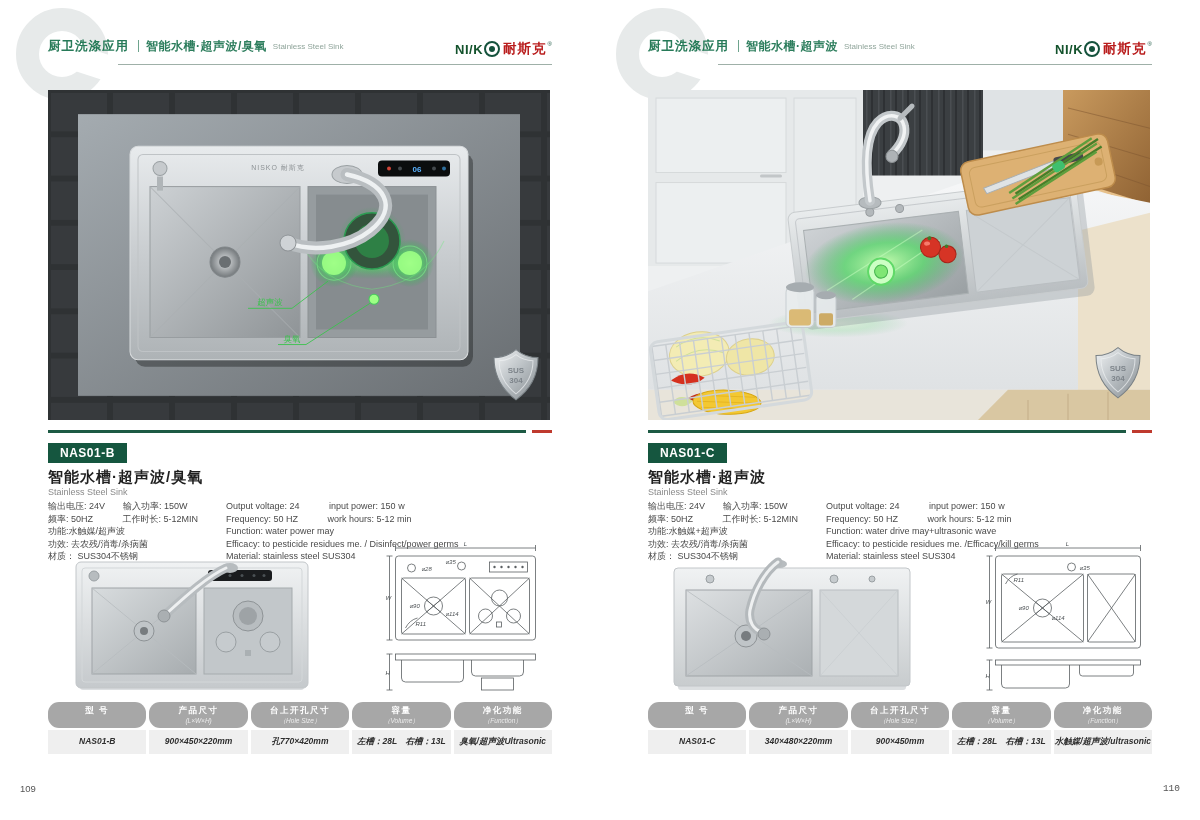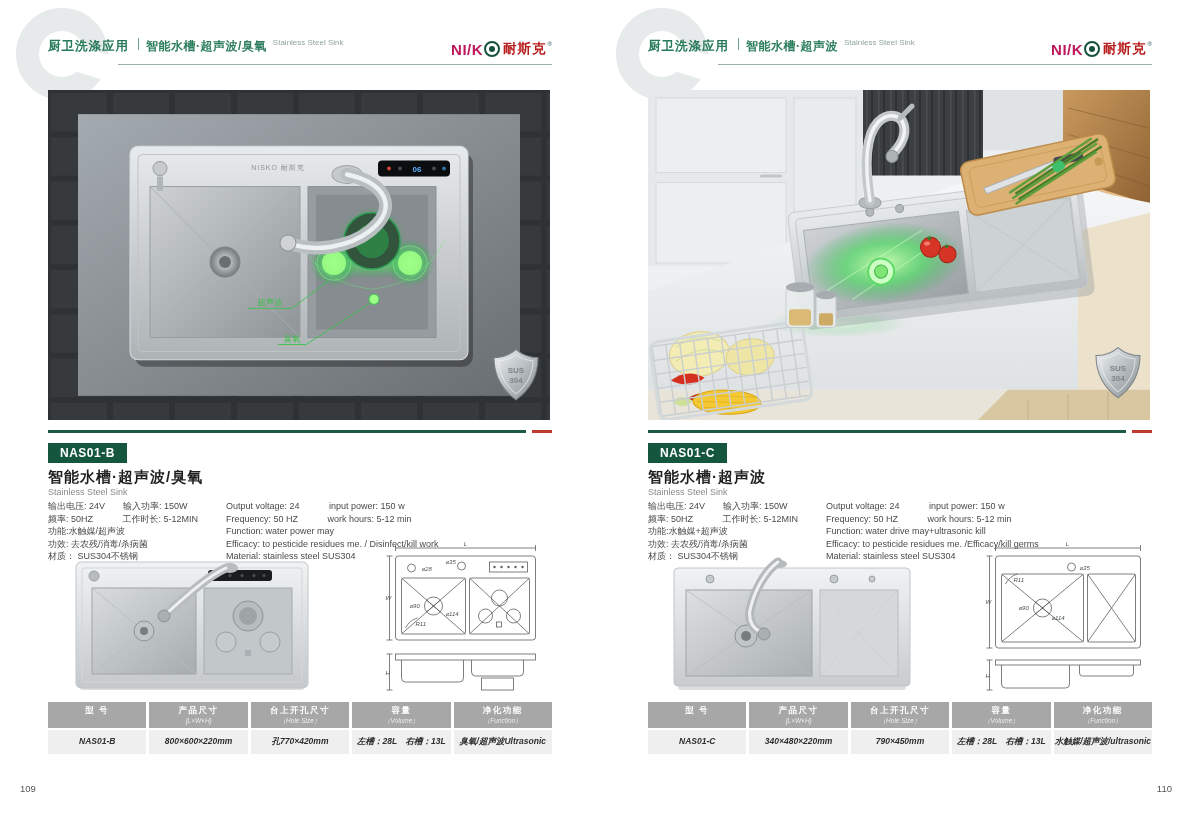--- a/index.html
+++ b/index.html
@@ -4,27 +4,27 @@
 <style>
   html,body{margin:0;padding:0;background:#fff;}
   body{font-family:"Liberation Sans","DejaVu Sans",sans-serif;-webkit-font-smoothing:antialiased;}
   .sheet{position:relative;width:1200px;height:820px;background:#ffffff;overflow:hidden;}
   .page{position:absolute;top:0;width:600px;height:820px;}
   #page-left{left:0;} #page-right{left:600px;}
 
   
   .c-mark{position:absolute;top:8px;left:16px;width:92px;height:92px;border:23px solid #e7eaea;border-radius:50%;box-sizing:border-box;}
   .c-mark::after{content:"";position:absolute;right:-24px;top:19px;width:34px;height:26px;background:#fff;transform:rotate(18deg);}
-  .hdr{position:absolute;top:38px;left:48px;right:150px;display:flex;align-items:flex-start;white-space:nowrap;z-index:2;}
+  .hdr{position:absolute;top:38px;left:48px;right:150px;display:flex;align-items:center;white-space:nowrap;z-index:2;}
   .hdr .cat{font-size:12.5px;font-weight:bold;color:#267a58;letter-spacing:1px;}
   .hdr .vline{width:1px;height:12px;background:#6ea48d;margin:0 7px 1px 9px;}
   .hdr .line{font-size:12px;font-weight:bold;color:#2c7d5c;letter-spacing:.5px;}
   .hdr .en{font-size:8px;color:#90a59b;margin-left:6px;padding-bottom:1px;}
   .logo{position:absolute;top:40px;right:48px;display:flex;align-items:center;z-index:2;}
-  .logo .lat{font-size:15px;font-weight:800;color:#be185d;letter-spacing:.5px;}
+  .logo .lat{font-size:13px;font-weight:800;color:#14532d;letter-spacing:.5px;}
   .logo .lo{display:inline-block;width:12px;height:12px;border:2.5px solid #14523c;border-radius:50%;position:relative;margin:0 1px;}
   .logo .lo-dot{position:absolute;left:3px;top:3px;width:6px;height:6px;border-radius:50%;background:#14523c;}
   .logo .lcn{font-size:13.5px;font-weight:bold;color:#b91c1c;margin-left:2px;letter-spacing:1px;}
   .logo .lreg{font-size:6px;color:#14523c;vertical-align:super;margin-left:1px;transform:translateY(-5px);}
   .hdr-rule{position:absolute;top:64px;left:118px;right:48px;height:1px;background:#9fb0a8;}
 
   
   .hero{position:absolute;top:90px;left:48px;right:50px;height:330px;overflow:hidden;background:#c4b5fd;}
   .hero svg{display:block;width:100%;height:100%;}
 
@@ -41,27 +41,27 @@
   
   .thumb{position:absolute;top:556px;left:58px;width:268px;height:140px;}
   .thumb svg{display:block;width:100%;height:100%;}
   .draw{position:absolute;top:542px;left:378px;width:190px;height:160px;}
   .draw svg{display:block;width:100%;height:100%;}
   svg text{font-family:"Liberation Sans","DejaVu Sans",sans-serif;}
   .dimtxt{font-size:6px;font-style:italic;fill:#4c5154;}
 
   
   .tbl{position:absolute;top:702px;left:48px;right:48px;display:grid;grid-template-columns:repeat(5,1fr);column-gap:3px;row-gap:2px;}
-  .th{background:#a7a7a7;color:#fff;text-align:center;padding:3px 0 2px 0;}
+  .th{background:#a7a7a7;color:#fff;text-align:center;padding:3px 0 2px 0;border-radius:11px;}
   .th-cn{font-size:8.5px;font-weight:bold;letter-spacing:1.5px;}
   .th-sub{font-size:6.5px;font-style:italic;color:#ececec;min-height:8px;}
   .td{background:#efefef;color:#2e2e2e;font-size:8.5px;font-style:italic;font-weight:bold;text-align:center;padding:6px 0;white-space:pre-wrap;}
 
   .pageno{position:absolute;bottom:26px;font-size:9.5px;color:#555;}
-  .pn-l{left:20px;text-align:right;} .pn-r{right:28px;}
+  .pn-l{left:20px;text-align:right;} .pn-r{right:20px;font-family:Liberation Mono, monospace;}
 </style>
 </head>
 <body>
 
 <div class="sheet">
 
   <div class="page" id="page-left">
     <div class="c-mark"></div>
     <div class="hdr">
       <span class="cat">厨卫洗涤应用</span>
@@ -190,21 +190,21 @@
         <div>输出电压: 24V　　输入功率: 150W</div>
         <div>频率: 50HZ　　　 工作时长: 5-12MIN</div>
         <div>功能:水触媒/超声波</div>
         <div>功效: 去农残/消毒/杀病菌</div>
         <div>材质： SUS304不锈钢</div>
       </div>
       <div class="col">
         <div>Output voltage: 24　　　 input power: 150 w</div>
         <div>Frequency: 50 HZ　　　 work hours: 5-12 min</div>
         <div>Function: water power may</div>
-        <div>Efficacy: to pesticide residues me. / Disinfect/kill work</div>
+        <div>Efficacy: to pesticide residues me. / Disinfect/power germs</div>
         <div>Material: stainless steel SUS304</div>
       </div>
     </div>
 
     <div class="thumb">
       <svg viewBox="0 0 268 140">
         <defs>
           <linearGradient id="steelT1" x1="0" y1="0" x2="0" y2="1">
             <stop offset="0" stop-color="#f0f2f3"></stop>
               <stop offset="1" stop-color="#c5c9cc"></stop>
@@ -298,21 +298,21 @@
         </div>
       <div class="th">
           <div class="th-cn">容量</div>
           <div class="th-sub">（Volume）</div>
         </div>
       <div class="th">
           <div class="th-cn">净化功能</div>
           <div class="th-sub">（Function）</div>
         </div>
       <div class="td">NAS01-B</div>
-      <div class="td">800×600×220mm</div>
+      <div class="td">900×450×220mm</div>
       <div class="td">孔770×420mm</div>
       <div class="td">左槽：28L　右槽：13L</div>
       <div class="td">臭氧/超声波Ultrasonic</div>
     </div>
 
     <div class="pageno pn-l">109</div>
   </div>
 
   <div class="page" id="page-right">
     <div class="c-mark"></div>
@@ -479,21 +479,21 @@
       <div class="col">
         <div>输出电压: 24V　　输入功率: 150W</div>
         <div>频率: 50HZ　　　 工作时长: 5-12MIN</div>
         <div>功能:水触媒+超声波</div>
         <div>功效: 去农残/消毒/杀病菌</div>
         <div>材质： SUS304不锈钢</div>
       </div>
       <div class="col">
         <div>Output voltage: 24　　　 input power: 150 w</div>
         <div>Frequency: 50 HZ　　　 work hours: 5-12 min</div>
-        <div>Function: water drive may+ultrasonic kill</div>
+        <div>Function: water drive may+ultrasonic wave</div>
         <div>Efficacy: to pesticide residues me. /Efficacy/kill germs</div>
         <div>Material: stainless steel SUS304</div>
       </div>
     </div>
 
     <div class="thumb">
       <svg viewBox="0 0 268 140">
         <defs>
           <linearGradient id="steelT2" x1="0" y1="0" x2="0" y2="1">
             <stop offset="0" stop-color="#f0f2f3"></stop>
@@ -567,20 +567,20 @@
       <div class="th">
           <div class="th-cn">容量</div>
           <div class="th-sub">（Volume）</div>
         </div>
       <div class="th">
           <div class="th-cn">净化功能</div>
           <div class="th-sub">（Function）</div>
         </div>
       <div class="td">NAS01-C</div>
       <div class="td">340×480×220mm</div>
-      <div class="td">790×450mm</div>
+      <div class="td">900×450mm</div>
       <div class="td">左槽：28L　右槽：13L</div>
       <div class="td">水触媒/超声波/ultrasonic</div>
     </div>
 
     <div class="pageno pn-r">110</div>
   </div>
 </div>
 
 </body></html>

